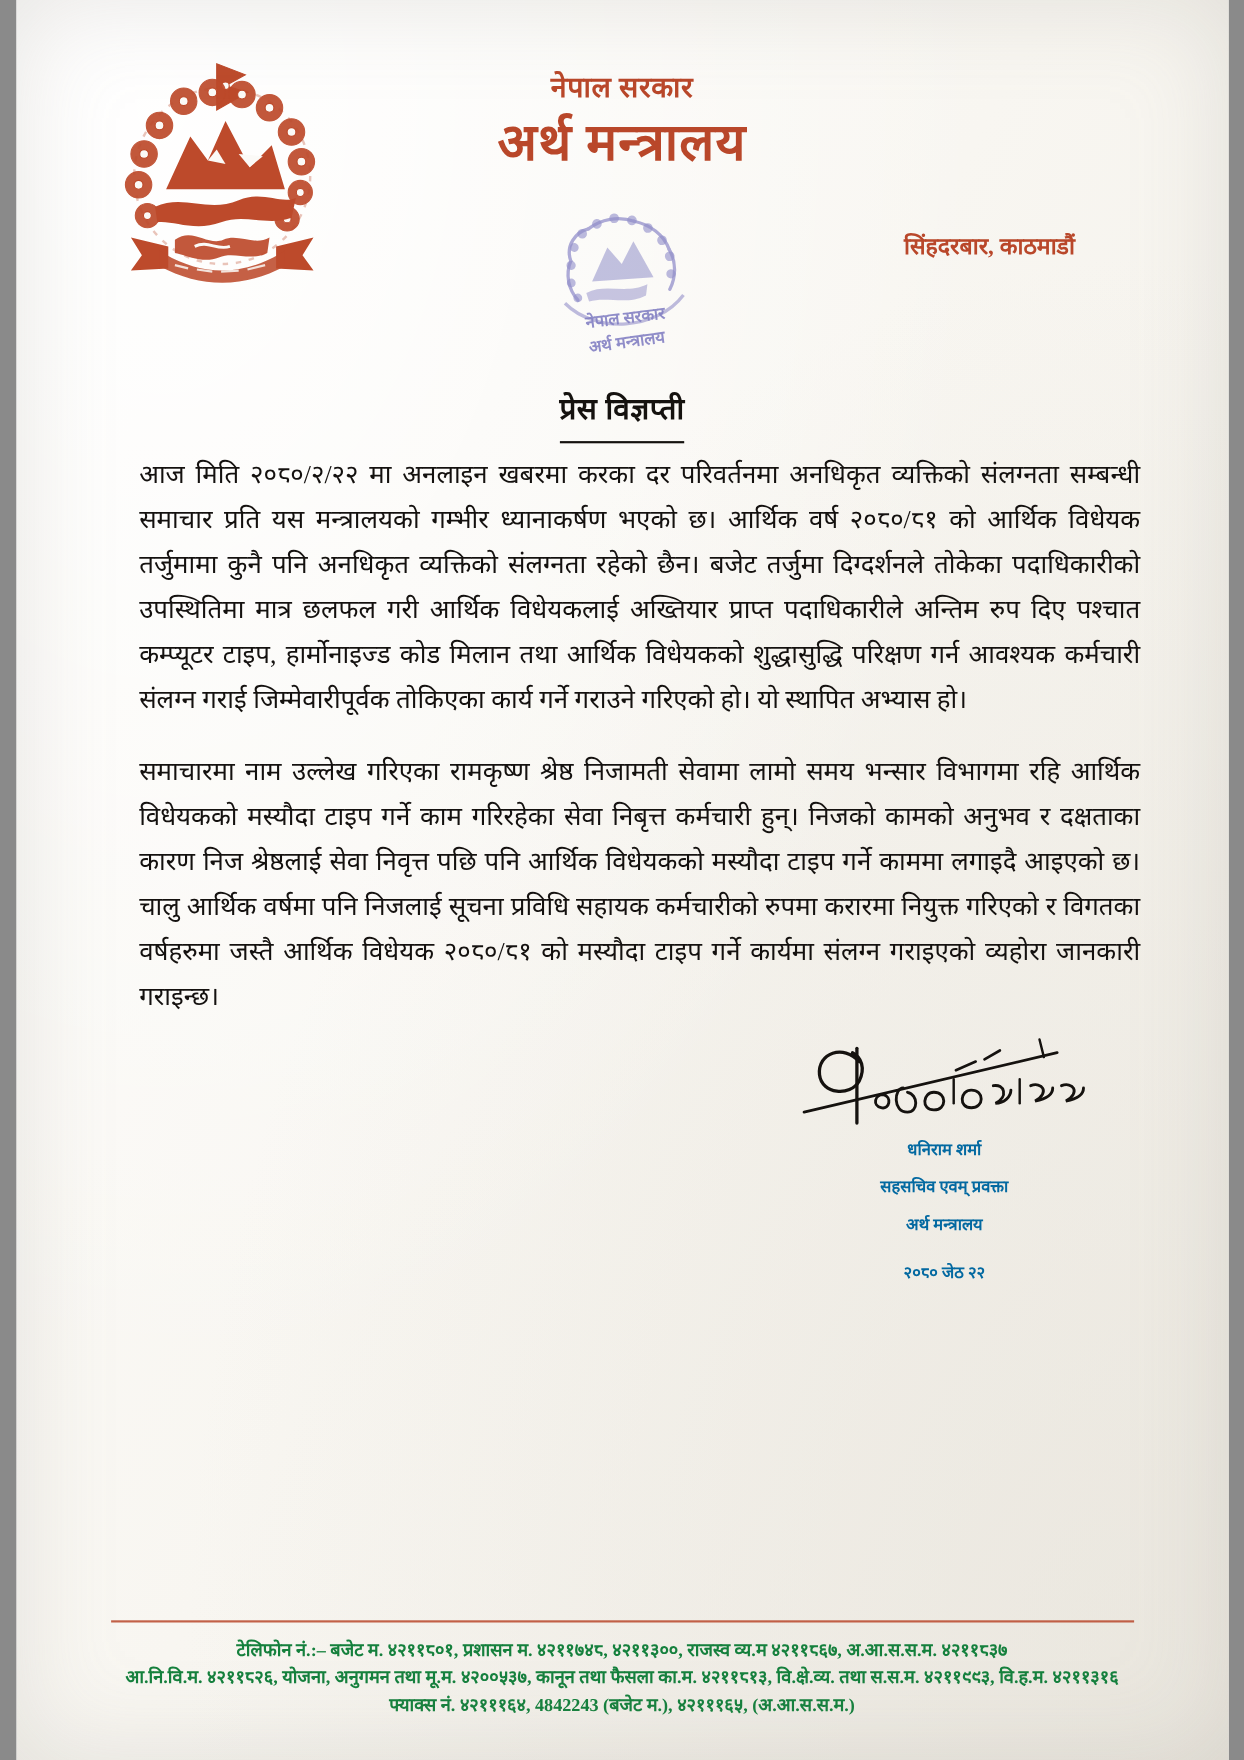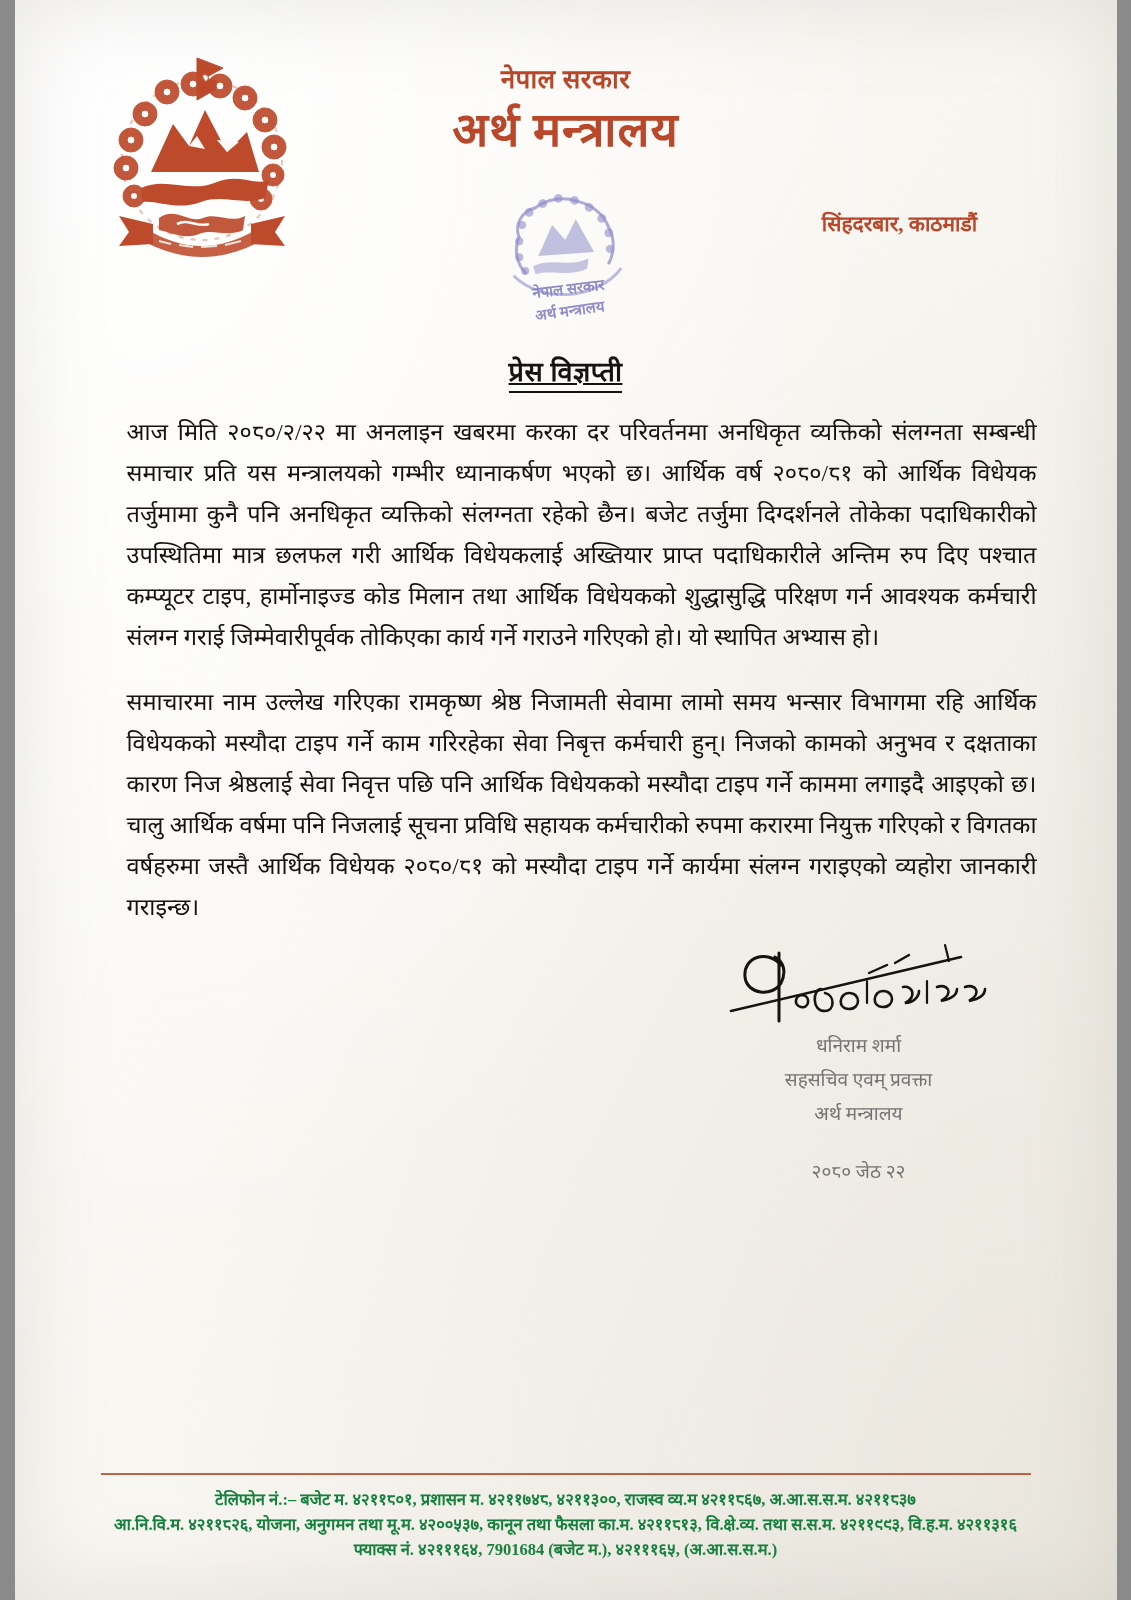--- a/index.html
+++ b/index.html
@@ -107,22 +107,21 @@
     left: 0; right: 0;
     text-align: center;
     font-size: 27px;
     font-weight: 700;
     color: #15120f;
     letter-spacing: 0.5px;
   }
   .doc-title span {
     display: inline-block;
     border-bottom: 2px solid #15120f;
-    padding-bottom: 2px;
-    text-decoration: underline;
+    padding-bottom: 12px;
   }
 
   
   .body-text {
     position: absolute;
     top: 412px;
     left: 112px;
     width: 910px;
   }
   .para {
@@ -144,27 +143,27 @@
   }
   .signature-mark {
     position: relative;
     height: 92px;
     margin-bottom: 2px;
   }
   .sign-name,
   .sign-post,
   .sign-office,
   .sign-date {
-    font-size: 19px;
+    font-size: 15px;
     line-height: 34px;
-    font-weight: 400;
-    color: #737373;
+    font-weight: 700;
+    color: #0369a1;
     white-space: nowrap;
   }
-  .sign-date { margin-top: 24px; }
+  .sign-date { margin-top: 10px; }
 
   
   .footer {
     position: absolute;
     left: 86px;
     right: 86px;
     bottom: 38px;
   }
   .footer-rule {
     height: 2px;
@@ -348,17 +347,17 @@
     <div class="sign-name">धनिराम शर्मा</div>
     <div class="sign-post">सहसचिव एवम् प्रवक्ता</div>
     <div class="sign-office">अर्थ मन्त्रालय</div>
     <div class="sign-date">२०८० जेठ २२</div>
   </div>
 
   <div class="footer">
     <div class="footer-rule"></div>
     <div class="footer-line">टेलिफोन नं.:– बजेट म. ४२११८०१, प्रशासन म. ४२११७४८, ४२११३००, राजस्व व्य.म ४२११८६७, अ.आ.स.स.म. ४२११८३७</div>
     <div class="footer-line">आ.नि.वि.म. ४२११८२६, योजना, अनुगमन तथा मू.म. ४२००५३७, कानून तथा फैसला का.म. ४२११८१३, वि.क्षे.व्य. तथा स.स.म. ४२११९९३, वि.ह.म. ४२११३१६</div>
-    <div class="footer-line">फ्याक्स नं. ४२१११६४, 7901684 (बजेट म.), ४२१११६५, (अ.आ.स.स.म.)</div>
+    <div class="footer-line">फ्याक्स नं. ४२१११६४, 4842243 (बजेट म.), ४२१११६५, (अ.आ.स.स.म.)</div>
   </div>
 
   <div class="edge-shade"></div>
 </div>
 
 </body></html>

